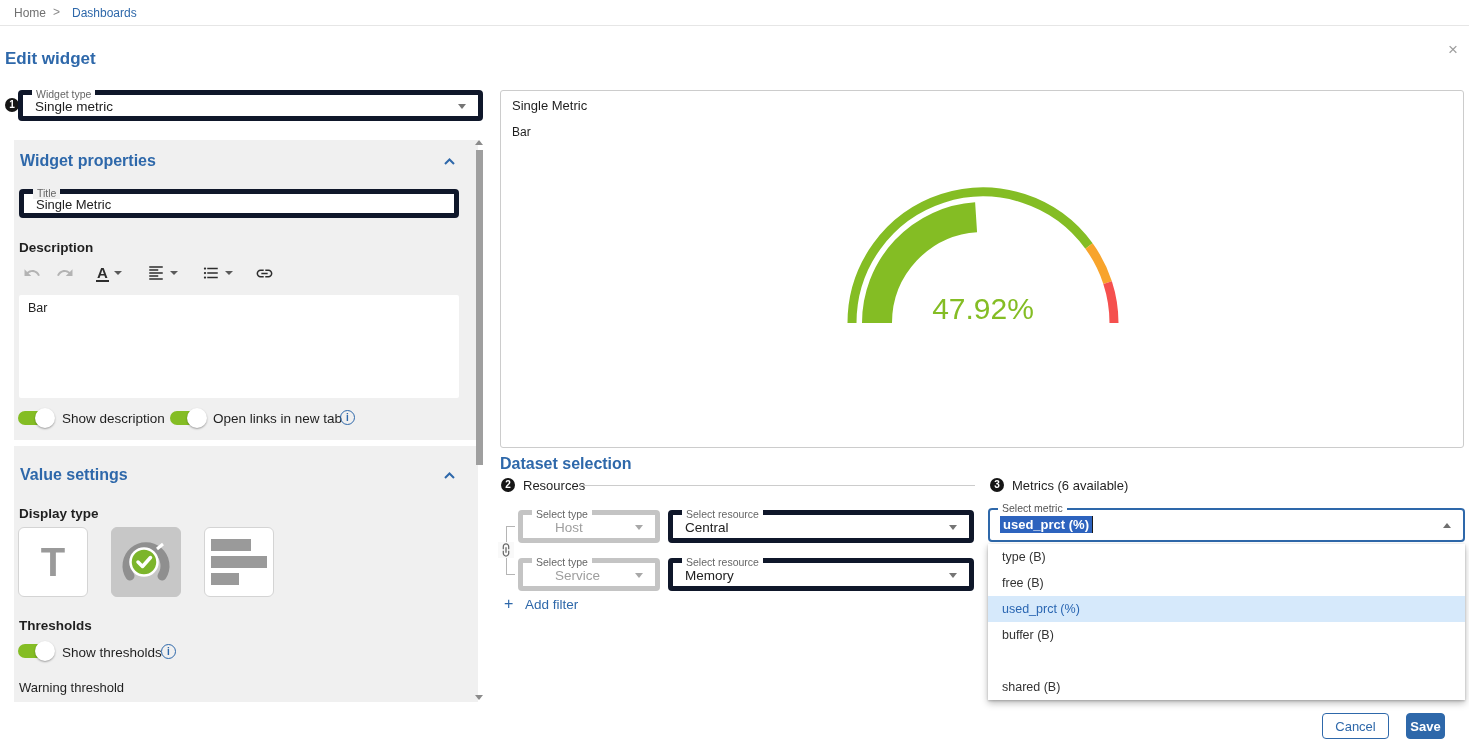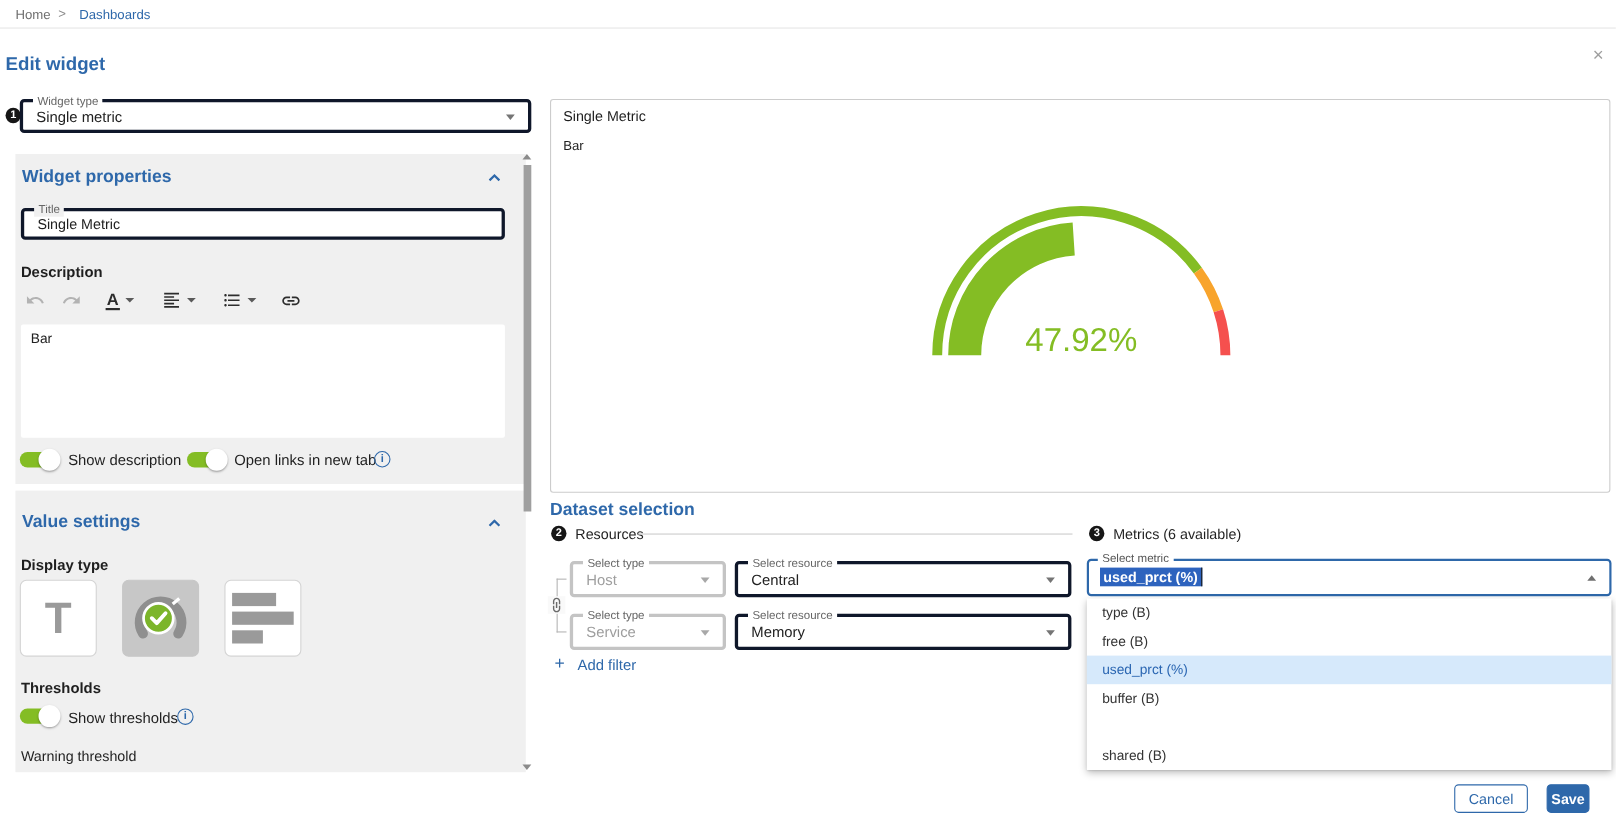--- a/index.html
+++ b/index.html
@@ -9,25 +9,25 @@
   
   .topbar { position:absolute; left:0; top:0; width:1469px; height:26px; border-bottom:1px solid #e6e6e6; }
   .crumb-home { position:absolute; left:14px; top:6px; font-size:12px; color:#707070; cursor:pointer; }
   .crumb-sep { position:absolute; left:53px; top:5px; font-size:12px; color:#8a8a8a; }
   .crumb-cur { position:absolute; left:72px; top:6px; font-size:12px; color:#2e68aa; cursor:pointer; }
 
   .page-title { position:absolute; left:5px; top:49px; font-size:17px; font-weight:bold; color:#2e68aa; }
   .close-x { position:absolute; left:1448px; top:41px; font-size:17px; color:#9e9e9e; cursor:pointer; line-height:1; }
 
   
-  .field { position:absolute; background:#fff; border:3px solid #0f172a; border-radius:4px; }
+  .field { position:absolute; background:#fff; border:5px solid #0f172a; border-radius:4px; }
   .field .lbl { position:absolute; top:-7px; left:9px; font-size:10.5px; color:#666; background:#fff; padding:0 4px; white-space:nowrap; }
   .field .val { position:absolute; left:12px; top:50%; transform:translateY(-50%); font-size:13.5px; color:#212121; white-space:nowrap; }
   .field.disabled { border-color:#c4c4c4; }
-  .field.disabled .val { color:#9e9e9e; }
+  .field.disabled .val { color:#9e9e9e;margin-left:20px; }
   .caret-dn { position:absolute; right:12px; top:50%; margin-top:-2px; width:0; height:0; border-left:4.5px solid transparent; border-right:4.5px solid transparent; border-top:5px solid #757575; }
   .caret-up { position:absolute; right:12px; top:50%; margin-top:-2px; width:0; height:0; border-left:4.5px solid transparent; border-right:4.5px solid transparent; border-bottom:5px solid #757575; }
   .field.disabled .caret-dn { border-top-color:#a8a8a8; }
 
   .step-badge { position:absolute; width:14px; height:14px; border-radius:50%; background:#161616; color:#fff; font-size:10px; font-weight:bold; text-align:center; line-height:14px; }
 
   
   .panel { position:absolute; left:14px; width:464px; background:#f0f0f0; }
   .panel-head { position:absolute; left:20px; font-size:16px; font-weight:bold; color:#2e68aa; }
   .chevron { position:absolute; left:444px; width:11px; height:7px; cursor:pointer; }

